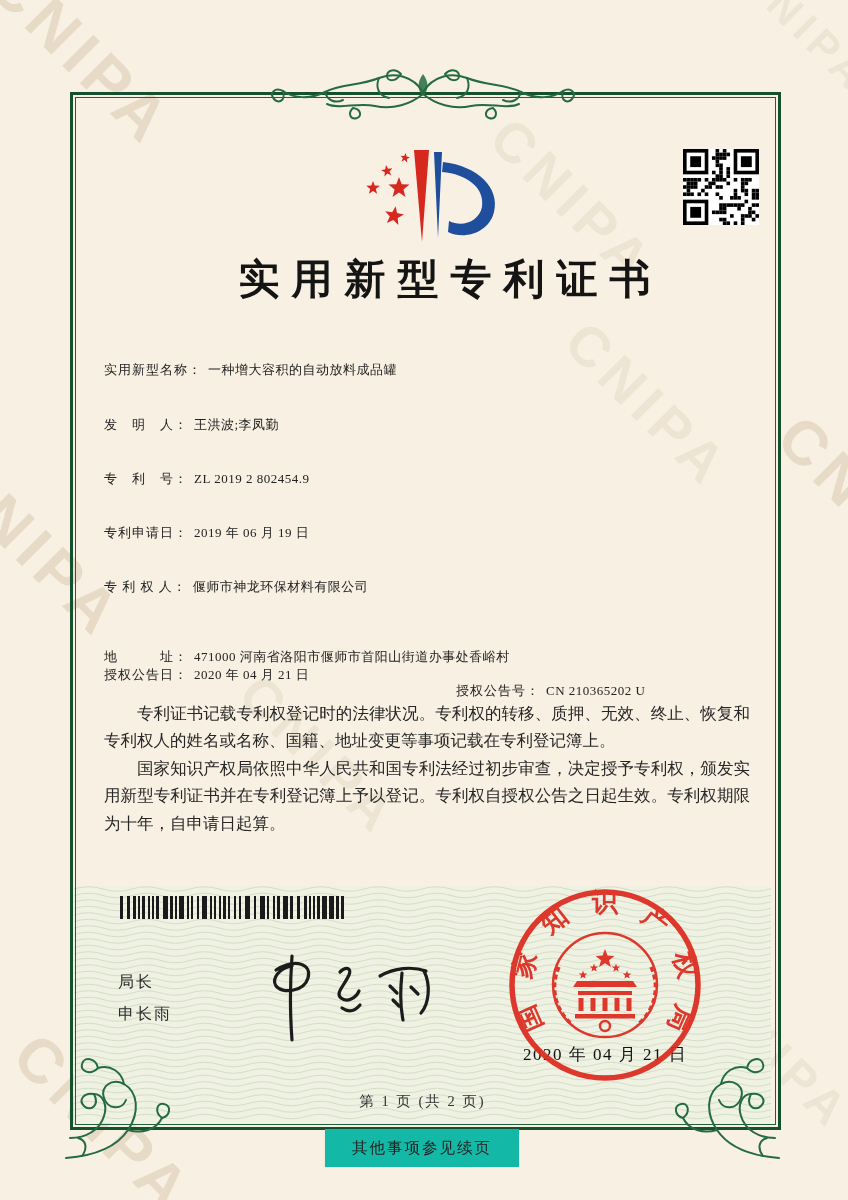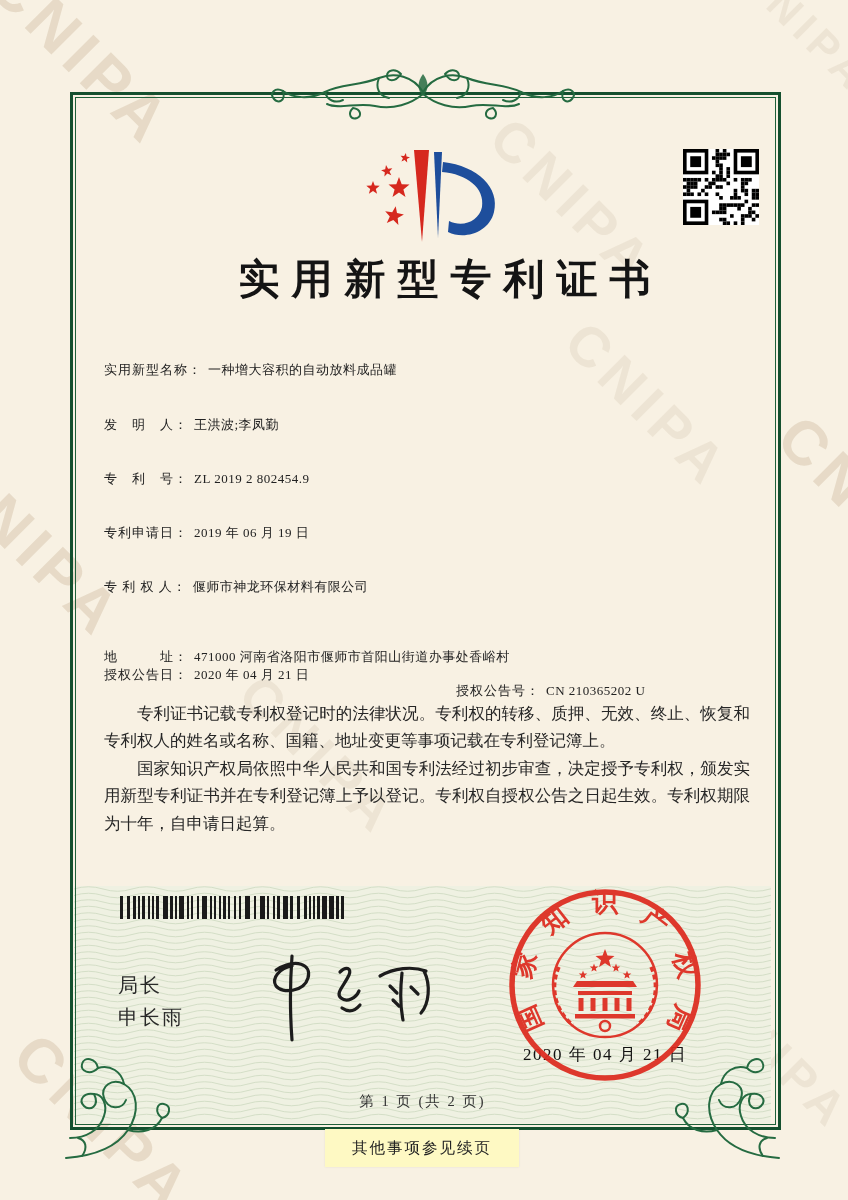--- a/index.html
+++ b/index.html
@@ -30,30 +30,30 @@
   .field-row { position:absolute; left:104px; font-size:13px; color:#222; white-space:nowrap; }
   .field-row .lbl { letter-spacing:1px; }
   .field-row .val { margin-left:6px; letter-spacing:0.5px; }
   .grant-no-pair { position:absolute; left:352px; top:16px; }
   .body-text {
     position:absolute; left:104px; top:700px; width:646px;
     font-size:16.5px; line-height:1.66; color:#262626; text-align:justify;
   }
   .body-text p { margin:0; text-indent:2em; }
   .sig-label {
-    position:absolute; left:118px; font-size:20px; letter-spacing:2px; color:#2a2a2a;
+    position:absolute; left:118px; font-size:16px; letter-spacing:2px; color:#2a2a2a;
     font-family:"Liberation Sans", sans-serif;
   }
   .page-num {
     position:absolute; left:70px; top:1092px; width:705px; text-align:center;
     font-size:14.5px; letter-spacing:2px; color:#333;
   }
   .note-box {
     position:absolute; left:325px; top:1129px; width:194px; height:38px;
-    background:#fef9c3; display:flex; align-items:center; justify-content:center;
+    background:#14b8a6; display:flex; align-items:center; justify-content:center;
     box-shadow:0 0 2px rgba(0,0,0,0.08);
   }
   .note-box span { font-size:15.5px; letter-spacing:2px; color:#222; }
   svg { display:block; }
   .abs { position:absolute; }
 </style>
 </head>
 <body>
 
 <div class="page">

